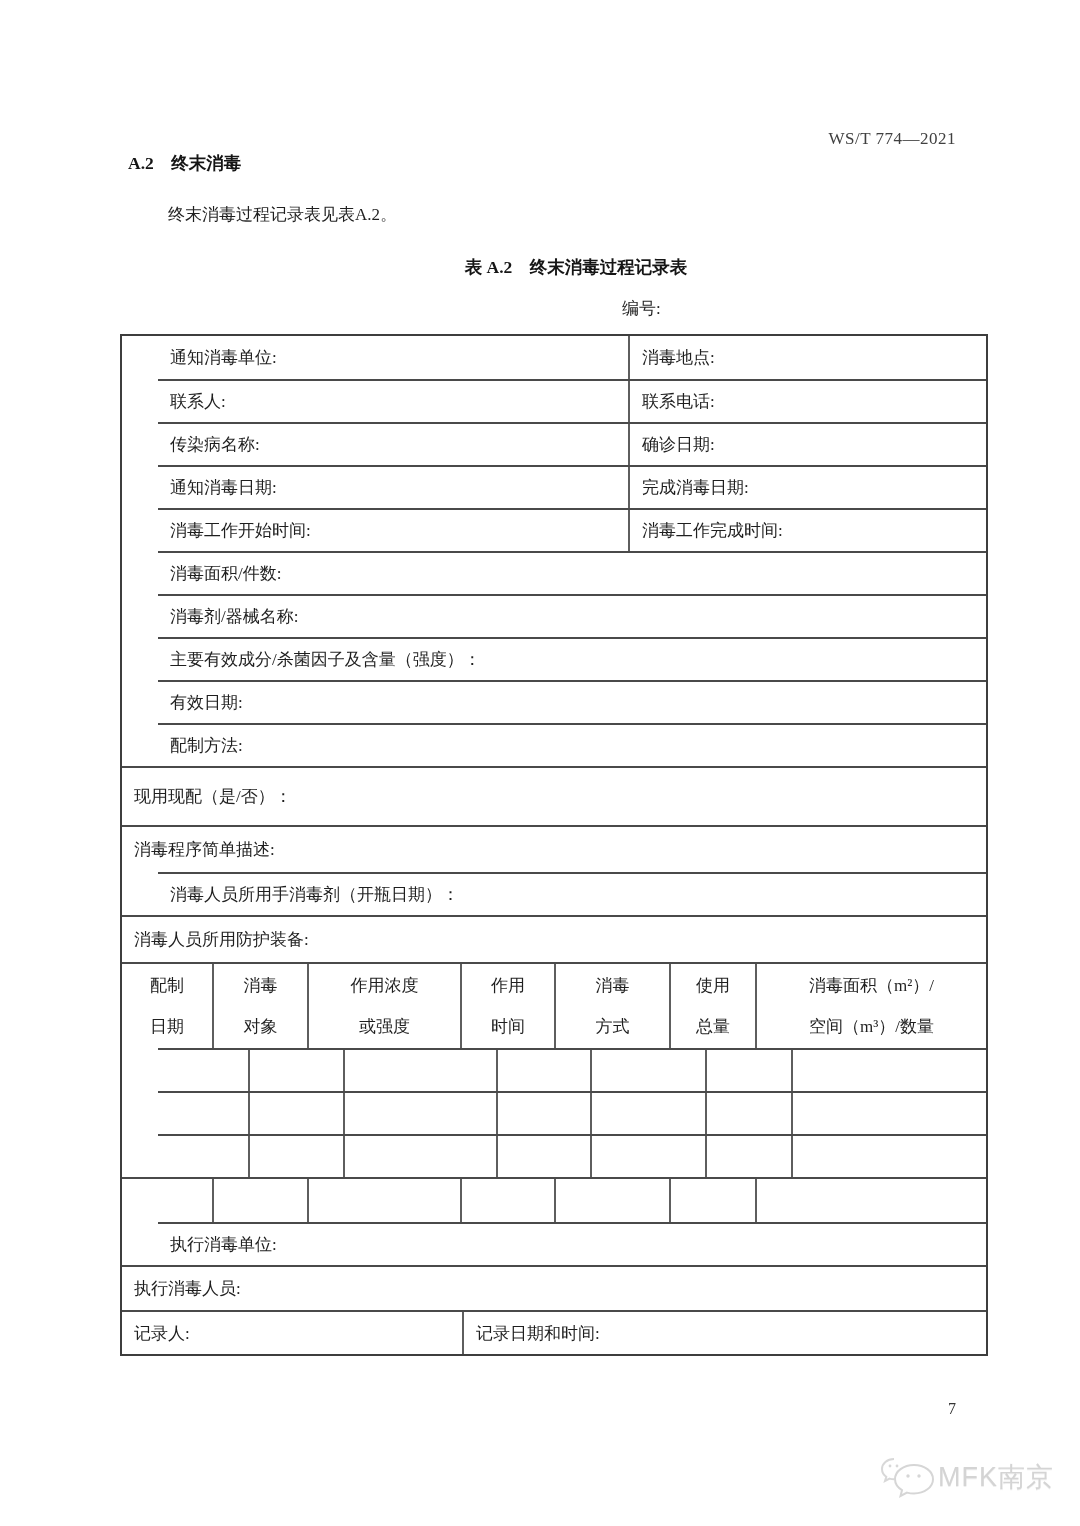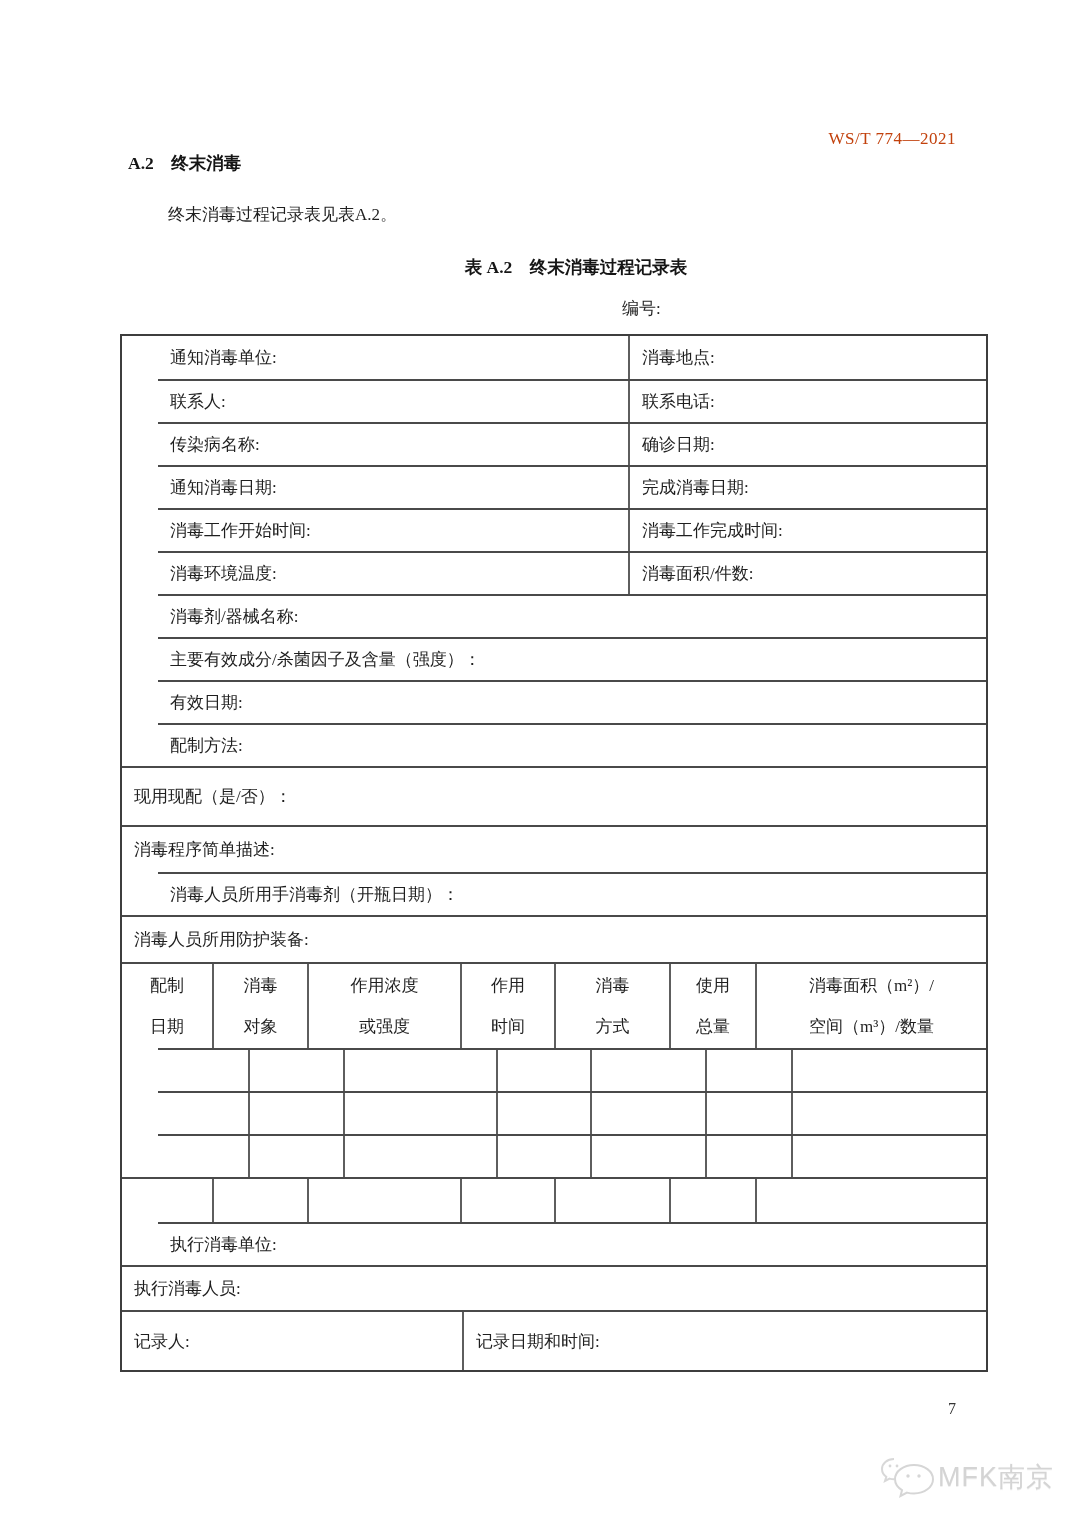--- a/index.html
+++ b/index.html
@@ -12,21 +12,21 @@
     font-family: "Liberation Serif", "DejaVu Serif", serif;
     color: #1f1f1f;
     overflow: hidden;
   }
   .doc-code {
     position: absolute;
     top: 129px;
     right: 124px;
     font-size: 17px;
     letter-spacing: 0.5px;
-    color: #c2410c;
+    color: #404040;
     margin-left: 12px;
   }
   .section-heading {
     position: absolute;
     top: 151px;
     left: 128px;
     font-size: 17.5px;
     font-weight: bold;
     color: #151515;
   }
@@ -73,21 +73,21 @@
   .cell + .cell { border-left: 2px solid #5e5e5e; }
   .pair-left { width: 470px; }
   .pair-right { flex: 1; }
   .full-cell { flex: 1; }
   .rec-left { width: 340px; }
   .rec-right { flex: 1; }
   .h43 { height: 43px; margin-left: 36px; }
   .h45 { height: 45px; }
   .h47 { height: 47px; }
   .h59 { height: 59px; }
-  .h60 { height: 60px; }
+  .h60 { height: 44px; }
   .h86 { height: 86px; }
   
   .gcell {
     padding: 0;
     justify-content: center;
   }
   .gc1 { width: 90px; }
   .gc2 { width: 95px; }
   .gc3 { width: 153px; }
   .gc4 { width: 94px; }
@@ -158,21 +158,20 @@
     </div>
     <div class="row h43">
       <div class="cell pair-left">通知消毒日期:</div>
       <div class="cell pair-right">完成消毒日期:</div>
     </div>
     <div class="row h43">
       <div class="cell pair-left">消毒工作开始时间:</div>
       <div class="cell pair-right">消毒工作完成时间:</div>
     </div>
     <div class="row h43">
-      <div class="cell pair-left">消毒环境温度:</div>
       <div class="cell pair-right">消毒面积/件数:</div>
     </div>
 
     <div class="row h43">
       <div class="cell full-cell">消毒剂/器械名称:</div>
     </div>
     <div class="row h43">
       <div class="cell full-cell">主要有效成分/杀菌因子及含量（强度）：</div>
     </div>
     <div class="row h43">

